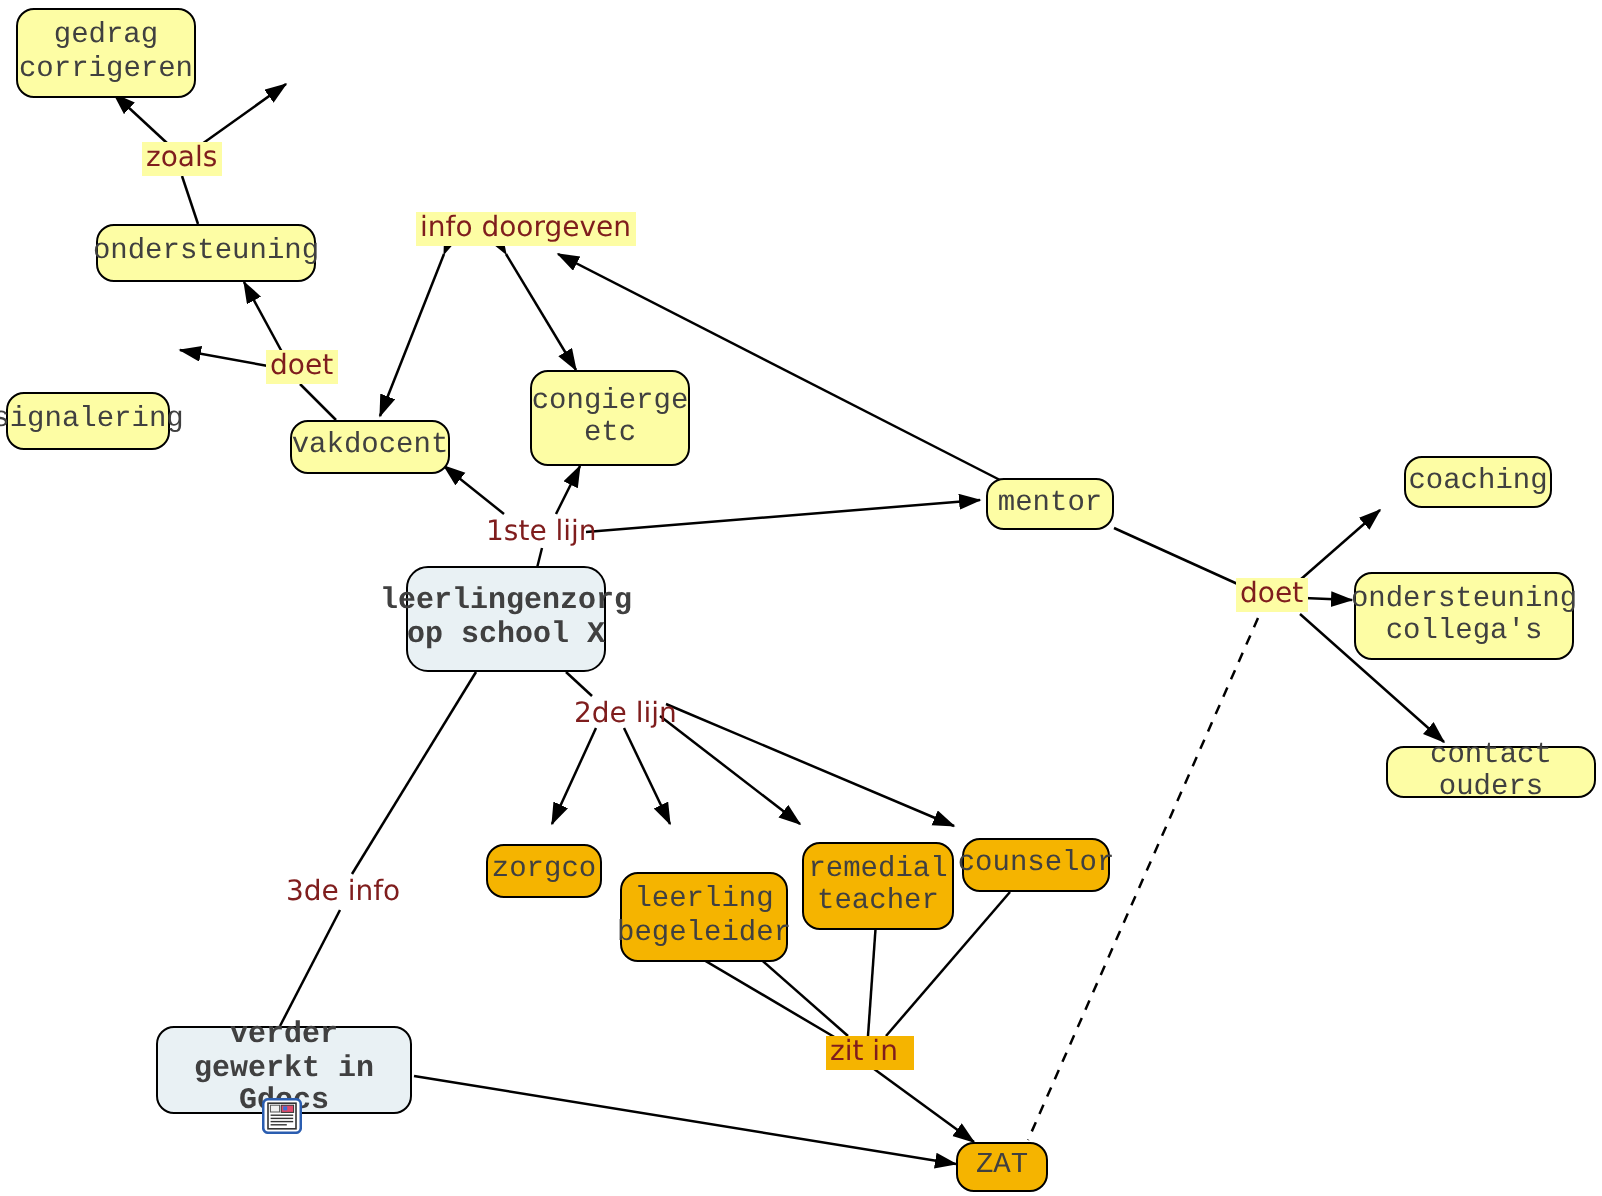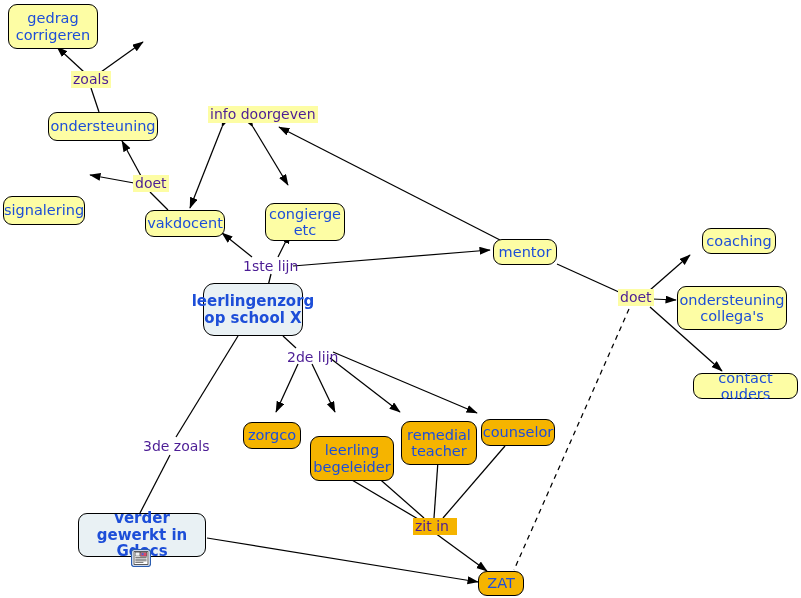--- a/index.html
+++ b/index.html
@@ -28,38 +28,39 @@
     position: absolute;
     box-sizing: border-box;
     border: 1.4px solid #000000;
     border-radius: 9px;
     display: flex;
     align-items: center;
     justify-content: center;
     text-align: center;
     font-size: 14.5px;
     line-height: 1.12;
-    color: #1d4ed8;
+    color: #404040;
     white-space: pre-line;
     z-index: 3;
+    font-family: Liberation Mono, monospace;
   }
   .node.yellow { background: #fdfda4; }
   .node.orange { background: #f5b400; }
   .node.bluegrey {
     background: #e9f1f4;
     font-weight: bold;
     font-size: 15px;
     border-radius: 11px;
   }
   .label {
     position: absolute;
     box-sizing: border-box;
     font-size: 14px;
     line-height: 1.1;
-    color: #4c1d95;
+    color: #7f1d1d;
     padding: 1px 2px 1px 2px;
     white-space: nowrap;
     z-index: 4;
   }
   .label.hl-yellow { background: #fdfda4; }
   .label.hl-orange { background: #f5b400; }
   .label.plain { background: transparent; }
   .doc-icon {
     position: absolute;
     width: 20px;
@@ -150,21 +151,21 @@
   <div class="node yellow" style="left:8px; top:4px; width:90px; height:45px;">gedrag
 corrigeren</div>
 
 
   <div class="node yellow" style="left:48px; top:112px; width:110px; height:29px;">ondersteuning</div>
 
   <div class="node yellow" style="left:3px; top:160px; width:82px; height:29px;margin-top:36px;">signalering</div>
 
   <div class="node yellow" style="left:145px; top:210px; width:80px; height:27px;">vakdocent</div>
 
-  <div class="node yellow" style="left:265px; top:203px; width:80px; height:38px;">congierge
+  <div class="node yellow" style="left:265px; top:185px; width:80px; height:48px;">congierge
 etc</div>
 
   <div class="node yellow" style="left:493px; top:239px; width:64px; height:26px;">mentor</div>
 
   <div class="node yellow" style="left:702px; top:228px; width:74px; height:26px;">coaching</div>
 
   <div class="node yellow" style="left:677px; top:286px; width:110px; height:44px;">ondersteuning
 collega's</div>
 
   <div class="node yellow" style="left:693px; top:373px; width:105px; height:26px;text-align:center;">contact ouders</div>
@@ -190,21 +191,21 @@
   <div class="label hl-yellow" style="left:71px; top:71px;">zoals</div>
 
   <div class="label hl-yellow" style="left:133px; top:175px;">doet</div>
 
   <div class="label hl-yellow" style="left:208px; top:106px;">info doorgeven</div>
 
   <div class="label plain" style="left:241px; top:258px;">1ste lijn</div>
 
   <div class="label plain" style="left:285px; top:349px;">2de lijn</div>
 
-  <div class="label plain" style="left:141px; top:438px;">3de zoals</div>
+  <div class="label plain" style="left:141px; top:438px;">3de info</div>
 
   <div class="label hl-yellow" style="left:618px; top:289px;">doet</div>
 
   <div class="label hl-orange" style="left:413px; top:518px; padding-right:8px;">zit in</div>
 
   <div class="doc-icon" style="left:131px; top:549px;">
     <svg viewBox="0 0 20 18" width="20" height="18" xmlns="http://www.w3.org/2000/svg">
       <rect x="0.6" y="0.6" width="18.8" height="16.8" rx="2.5" ry="2.5" fill="#ffffff" stroke="#2a5db0" stroke-width="1.3"></rect>
       <rect x="3" y="2.6" width="14" height="12.8" fill="#ffffff" stroke="#333333" stroke-width="0.8"></rect>
       <rect x="4.2" y="3.6" width="4.6" height="3.4" fill="#f0f0f0" stroke="#555555" stroke-width="0.5"></rect>

